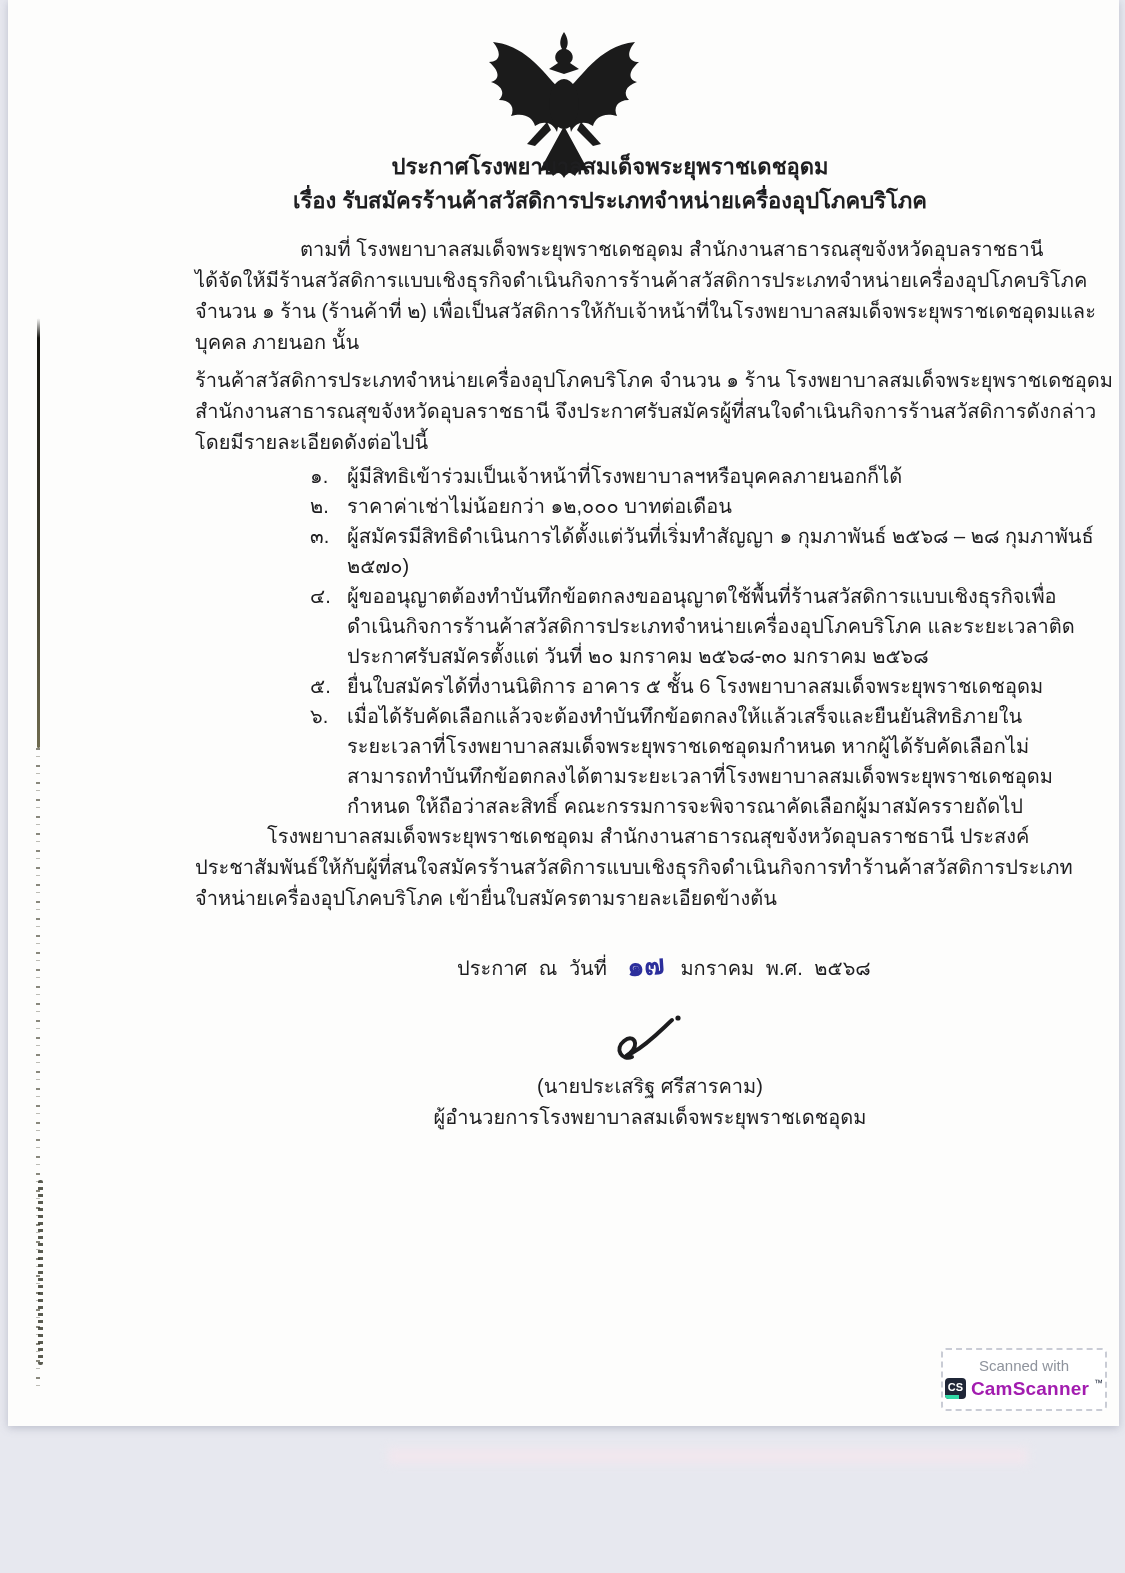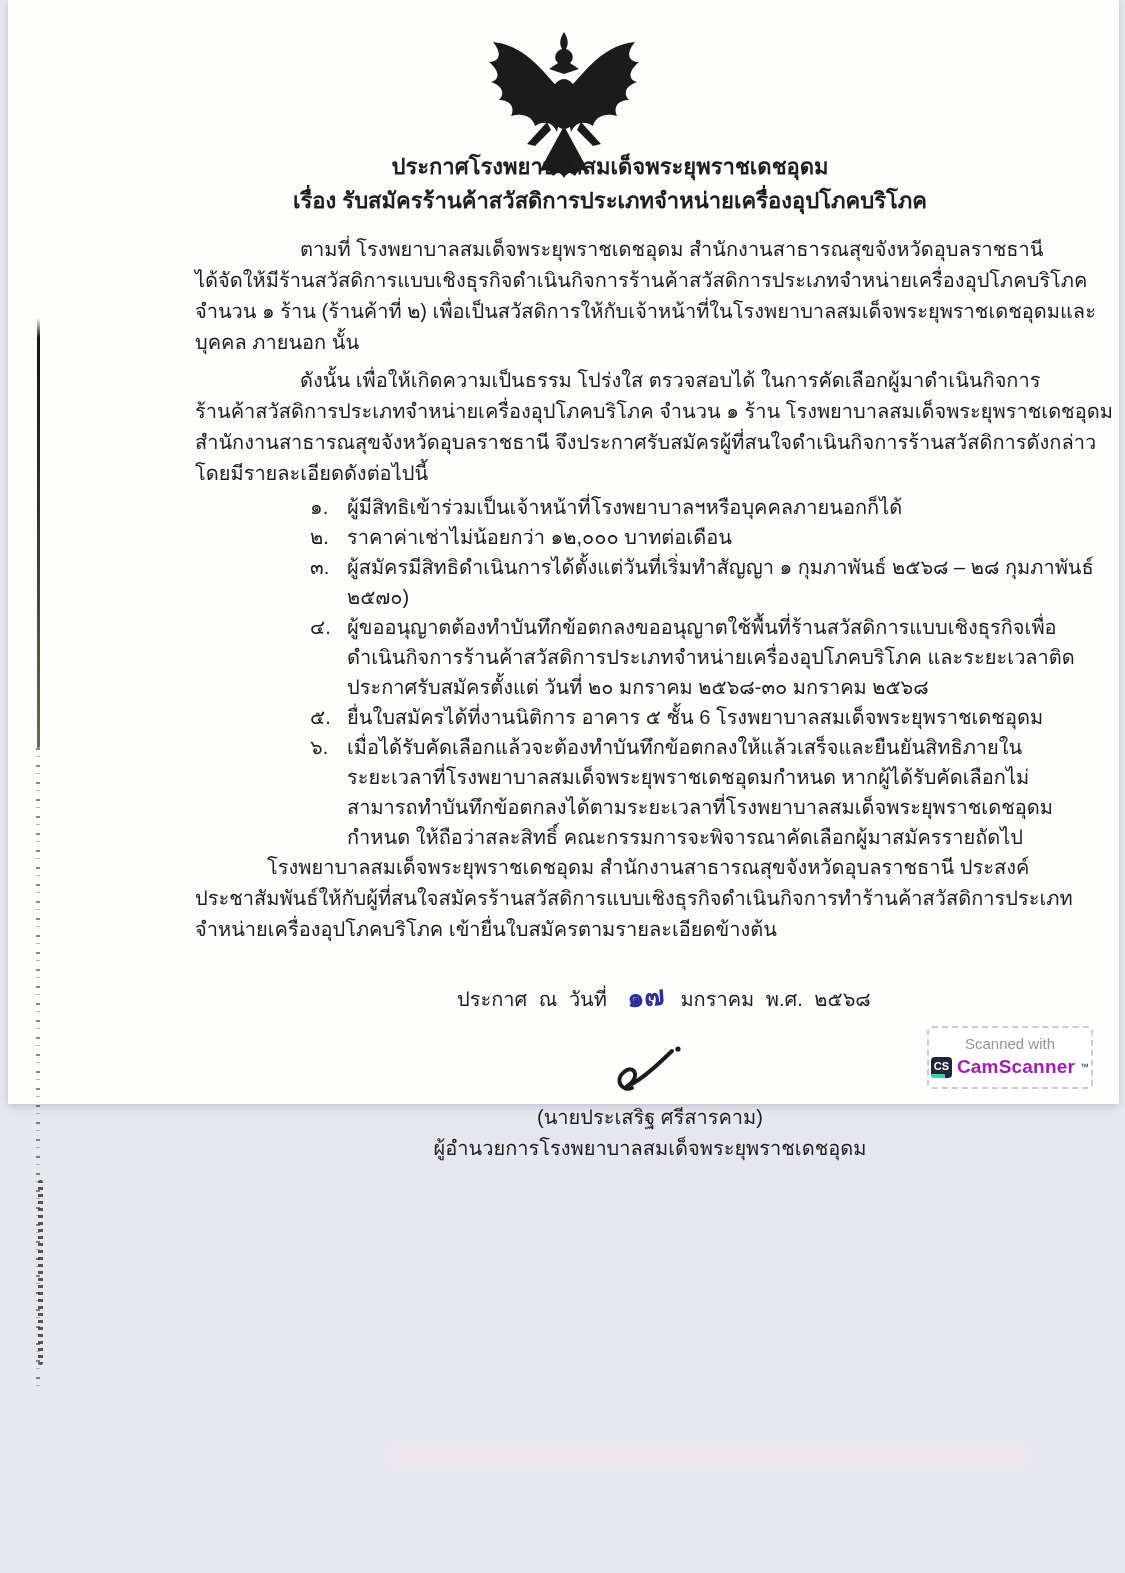--- a/index.html
+++ b/index.html
@@ -5,21 +5,21 @@
   html,body { margin:0; padding:0; }
   body {
     width:1125px; height:1573px;
     background:#e7e8ef;
     position:relative;
     font-family:"Liberation Sans","DejaVu Sans",sans-serif;
     overflow:hidden;
   }
   .page {
     position:absolute; left:8px; top:0;
-    width:1111px; height:1104px;
+    width:1111px; height:1426px;
     background:#fdfdfc;
     box-shadow:0 2px 8px rgba(110,115,140,.35);
   }
   
   .edge-line {
     position:absolute; left:29px; top:318px; width:3px; height:430px;
     background:linear-gradient(180deg, rgba(20,20,16,0) 0, #14140f 20px, #3f3d2c 55%, #6e6a4e 100%);
     border-radius:2px;
   }
   .edge-speckles {
@@ -60,26 +60,26 @@
   }
   .handwritten {
     color:#2c2f9c; font-size:27px; font-weight:bold;
     margin:0 16px 6px 20px; transform:rotate(-4deg); display:inline-block;
   }
   .sig { width:480px; margin:24px 0 0 215px; text-align:center; }
   .sig-squiggle { height:58px; }
   .sig .line { white-space:nowrap; }
   
   .badge {
-    position:absolute; right:26px; bottom:15px; width:162px;
+    position:absolute; right:12px; bottom:15px; width:162px;
     padding:7px 0 9px; background:#ffffff;
     border:2px dashed #c9ccd5; border-radius:5px; text-align:center;
   }
   .badge-line1 { color:#8e939c; font-size:15px; margin-bottom:4px; }
-  .badge-line2 { display:flex; align-items:center; justify-content:center; gap:5px; }
+  .badge-line2 { display:flex; justify-content:center; gap:5px; }
   .cs-icon {
     width:21px; height:21px; background:#1f2637; border-radius:4px;
     color:#fff; font-weight:bold; font-size:11px; line-height:19px;
     position:relative; flex:none;
   }
   .cs-teal {
     position:absolute; left:0; bottom:0; width:14px; height:4px;
     background:#33d9a6; border-radius:0 0 0 4px;
   }
   .brand { color:#a21caf; font-size:19px; font-weight:bold; letter-spacing:.2px; }
@@ -115,21 +115,20 @@
     </div>
 
     <div class="para-1">
       <div class="line indent-lg">ตามที่ โรงพยาบาลสมเด็จพระยุพราชเดชอุดม สำนักงานสาธารณสุขจังหวัดอุบลราชธานี</div>
       <div class="line">ได้จัดให้มีร้านสวัสดิการแบบเชิงธุรกิจดำเนินกิจการร้านค้าสวัสดิการประเภทจำหน่ายเครื่องอุปโภคบริโภค</div>
       <div class="line">จำนวน ๑ ร้าน (ร้านค้าที่ ๒) เพื่อเป็นสวัสดิการให้กับเจ้าหน้าที่ในโรงพยาบาลสมเด็จพระยุพราชเดชอุดมและ</div>
       <div class="line">บุคคล ภายนอก นั้น</div>
     </div>
 
     <div class="para-2">
-      <div class="line indent-lg">ดังนั้น เพื่อให้เกิดความเป็นธรรม โปร่งใส ตรวจสอบได้ ในการคัดเลือกผู้มาดำเนินกิจการ</div>
       <div class="line">ร้านค้าสวัสดิการประเภทจำหน่ายเครื่องอุปโภคบริโภค จำนวน ๑ ร้าน โรงพยาบาลสมเด็จพระยุพราชเดชอุดม</div>
       <div class="line">สำนักงานสาธารณสุขจังหวัดอุบลราชธานี จึงประกาศรับสมัครผู้ที่สนใจดำเนินกิจการร้านสวัสดิการดังกล่าว</div>
       <div class="line">โดยมีรายละเอียดดังต่อไปนี้</div>
     </div>
 
     <div class="list">
       <div class="li">
         <span class="num">๑.</span>
         <span class="li-lines">
           <div class="line">ผู้มีสิทธิเข้าร่วมเป็นเจ้าหน้าที่โรงพยาบาลฯหรือบุคคลภายนอกก็ได้</div>

